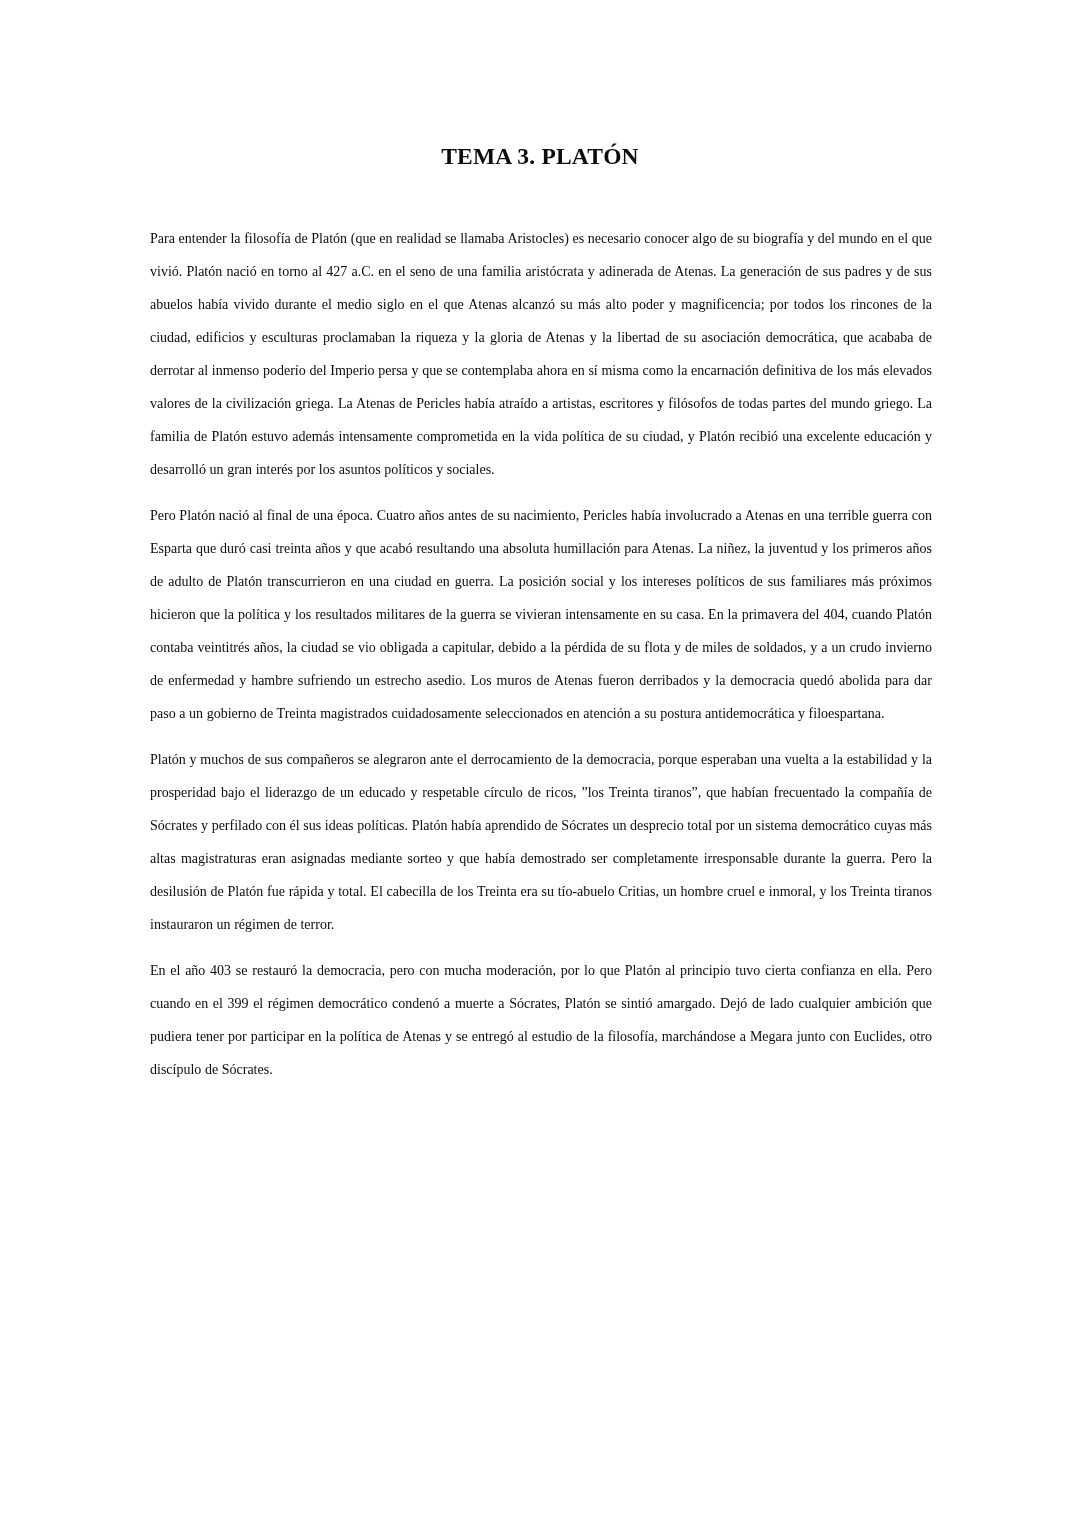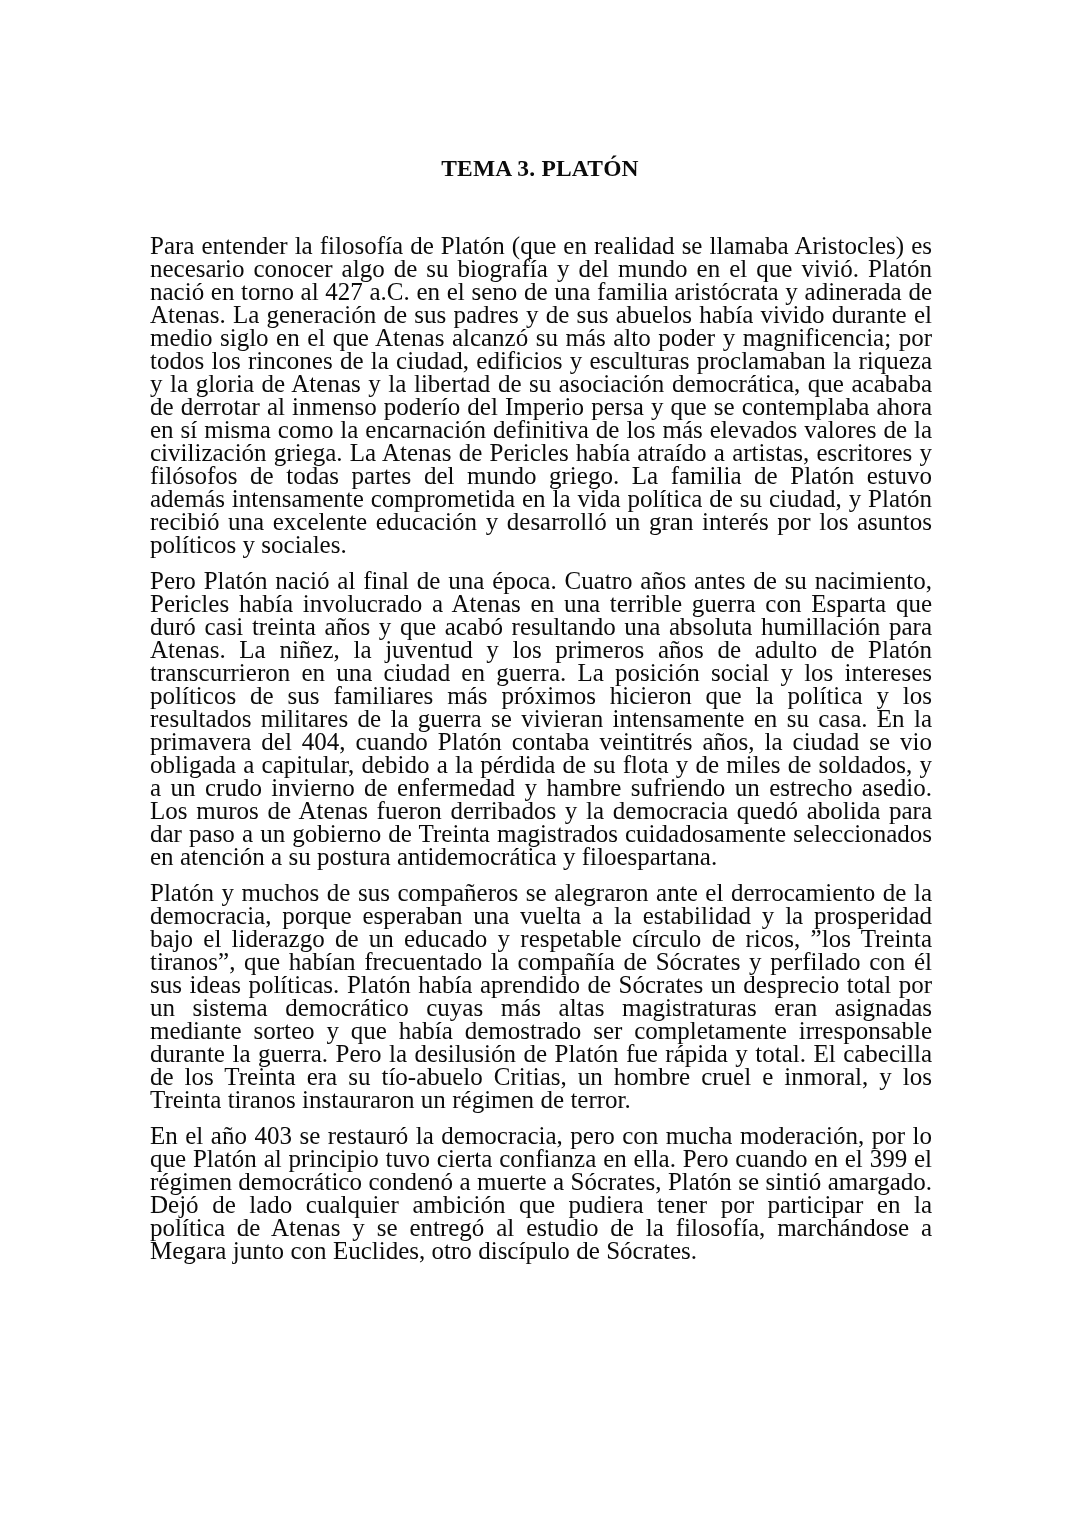--- a/index.html
+++ b/index.html
@@ -9,21 +9,21 @@
     background: #ffffff;
   }
   body {
     font-family: "Liberation Serif", "DejaVu Serif", serif;
     color: #0b0b0b;
   }
   .page {
     position: relative;
     width: 1080px;
     height: 1342px;
-    margin: 12px auto;
+    margin: 0 auto;
     background: #ffffff;
     overflow: hidden;
     box-sizing: border-box;
   }
   .doc-title {
     position: absolute;
     top: 126px;
     left: 0;
     width: 1080px;
     text-align: center;
@@ -33,22 +33,22 @@
     line-height: 1.2;
   }
   .body-block {
     position: absolute;
     top: 222px;
     left: 150px;
     width: 782px;
   }
   .para {
     margin: 0 0 13px 0;
-    font-size: 25px;
-    line-height: 23px;
+    font-size: 14px;
+    line-height: 33px;
     text-align: justify;
     text-justify: inter-word;
     hyphens: none;
     -webkit-hyphens: none;
     word-spacing: 0.1px;
   }
   .para:last-child {
     margin-bottom: 0;
   }
 </style>

